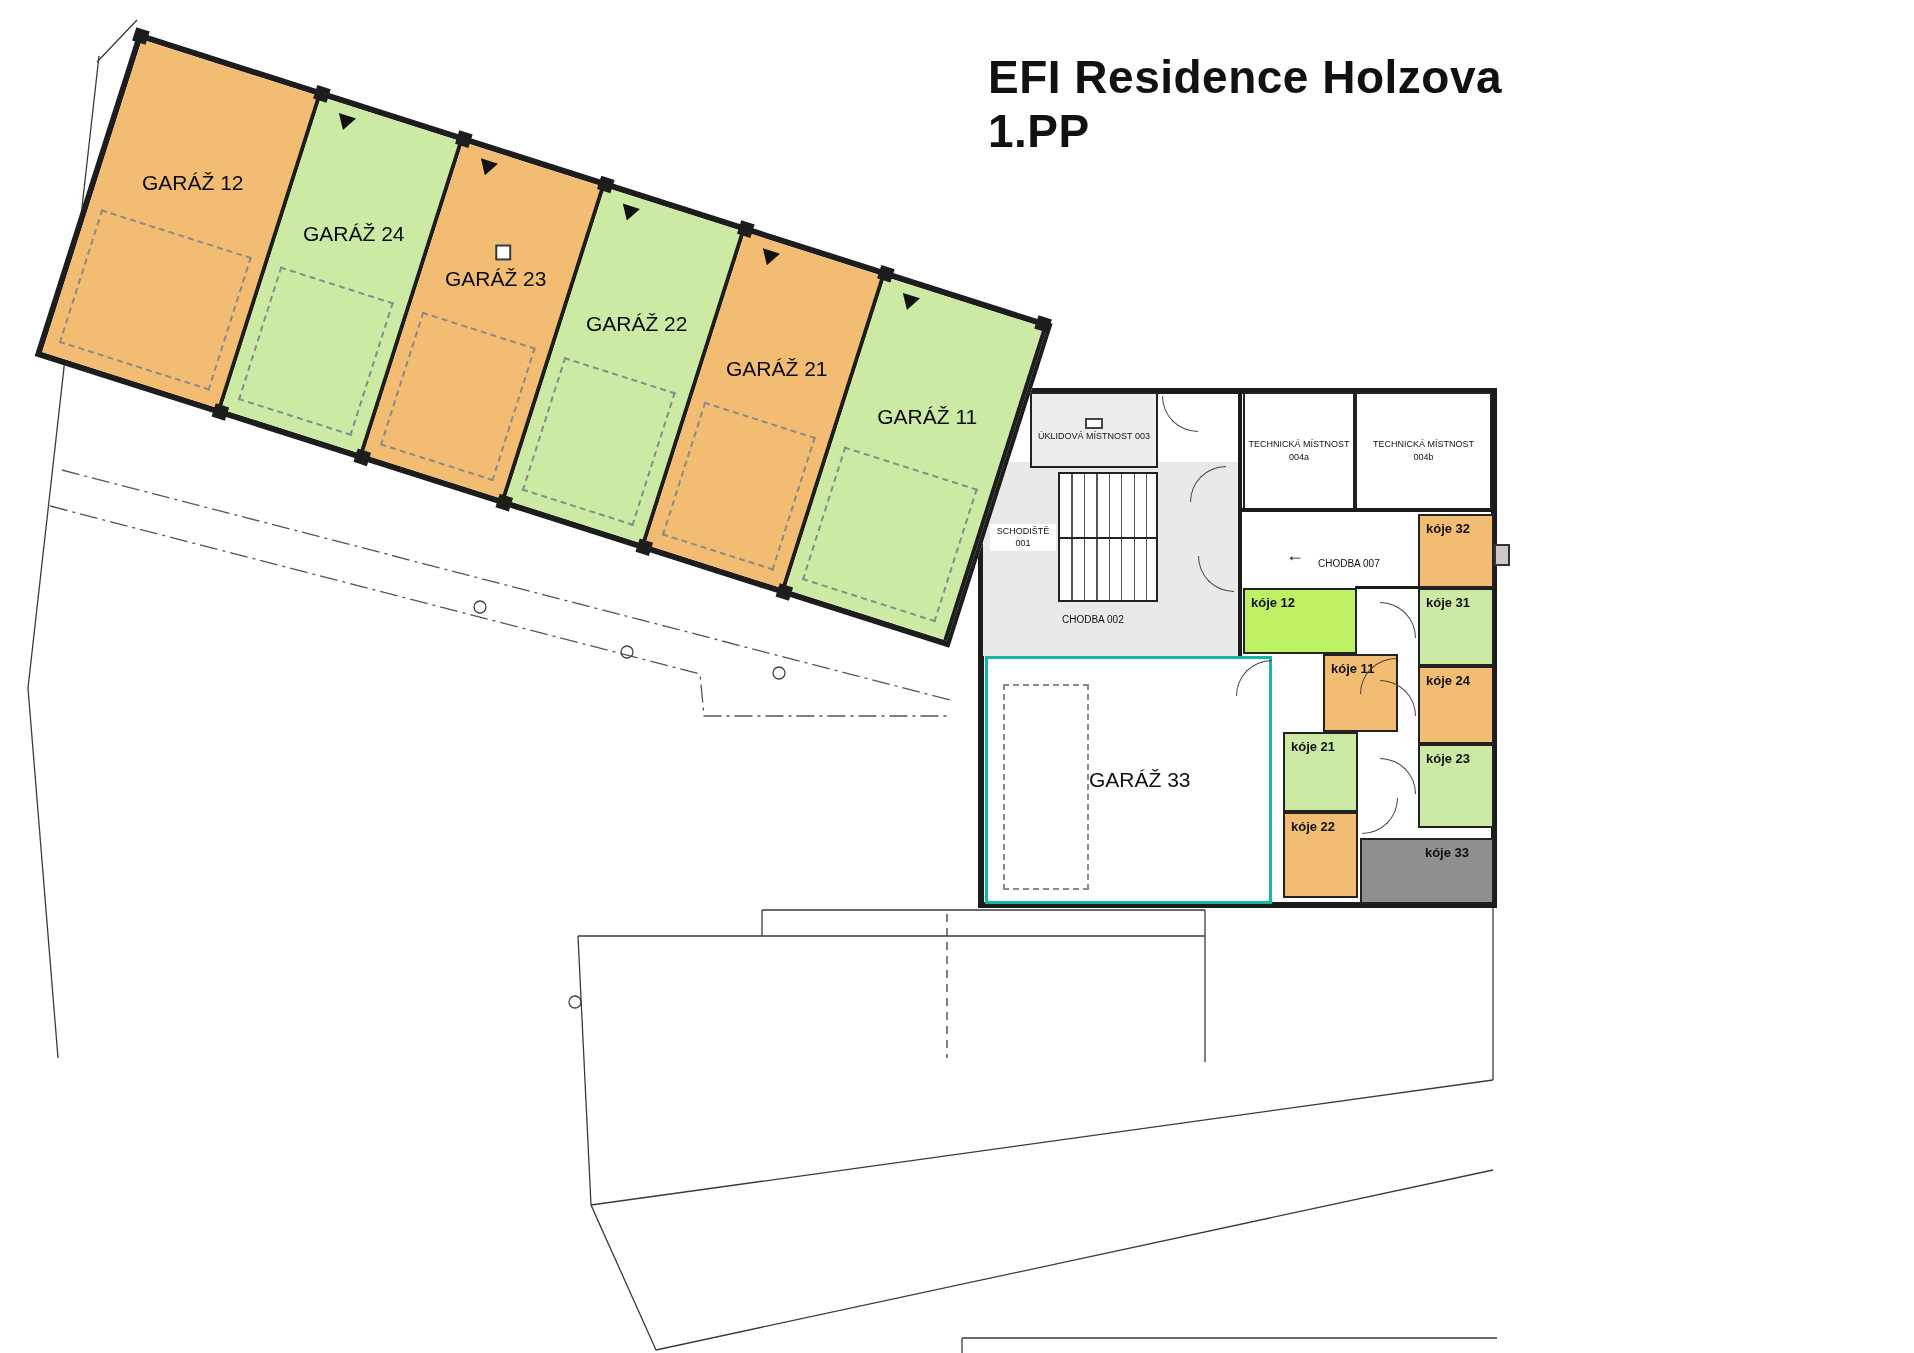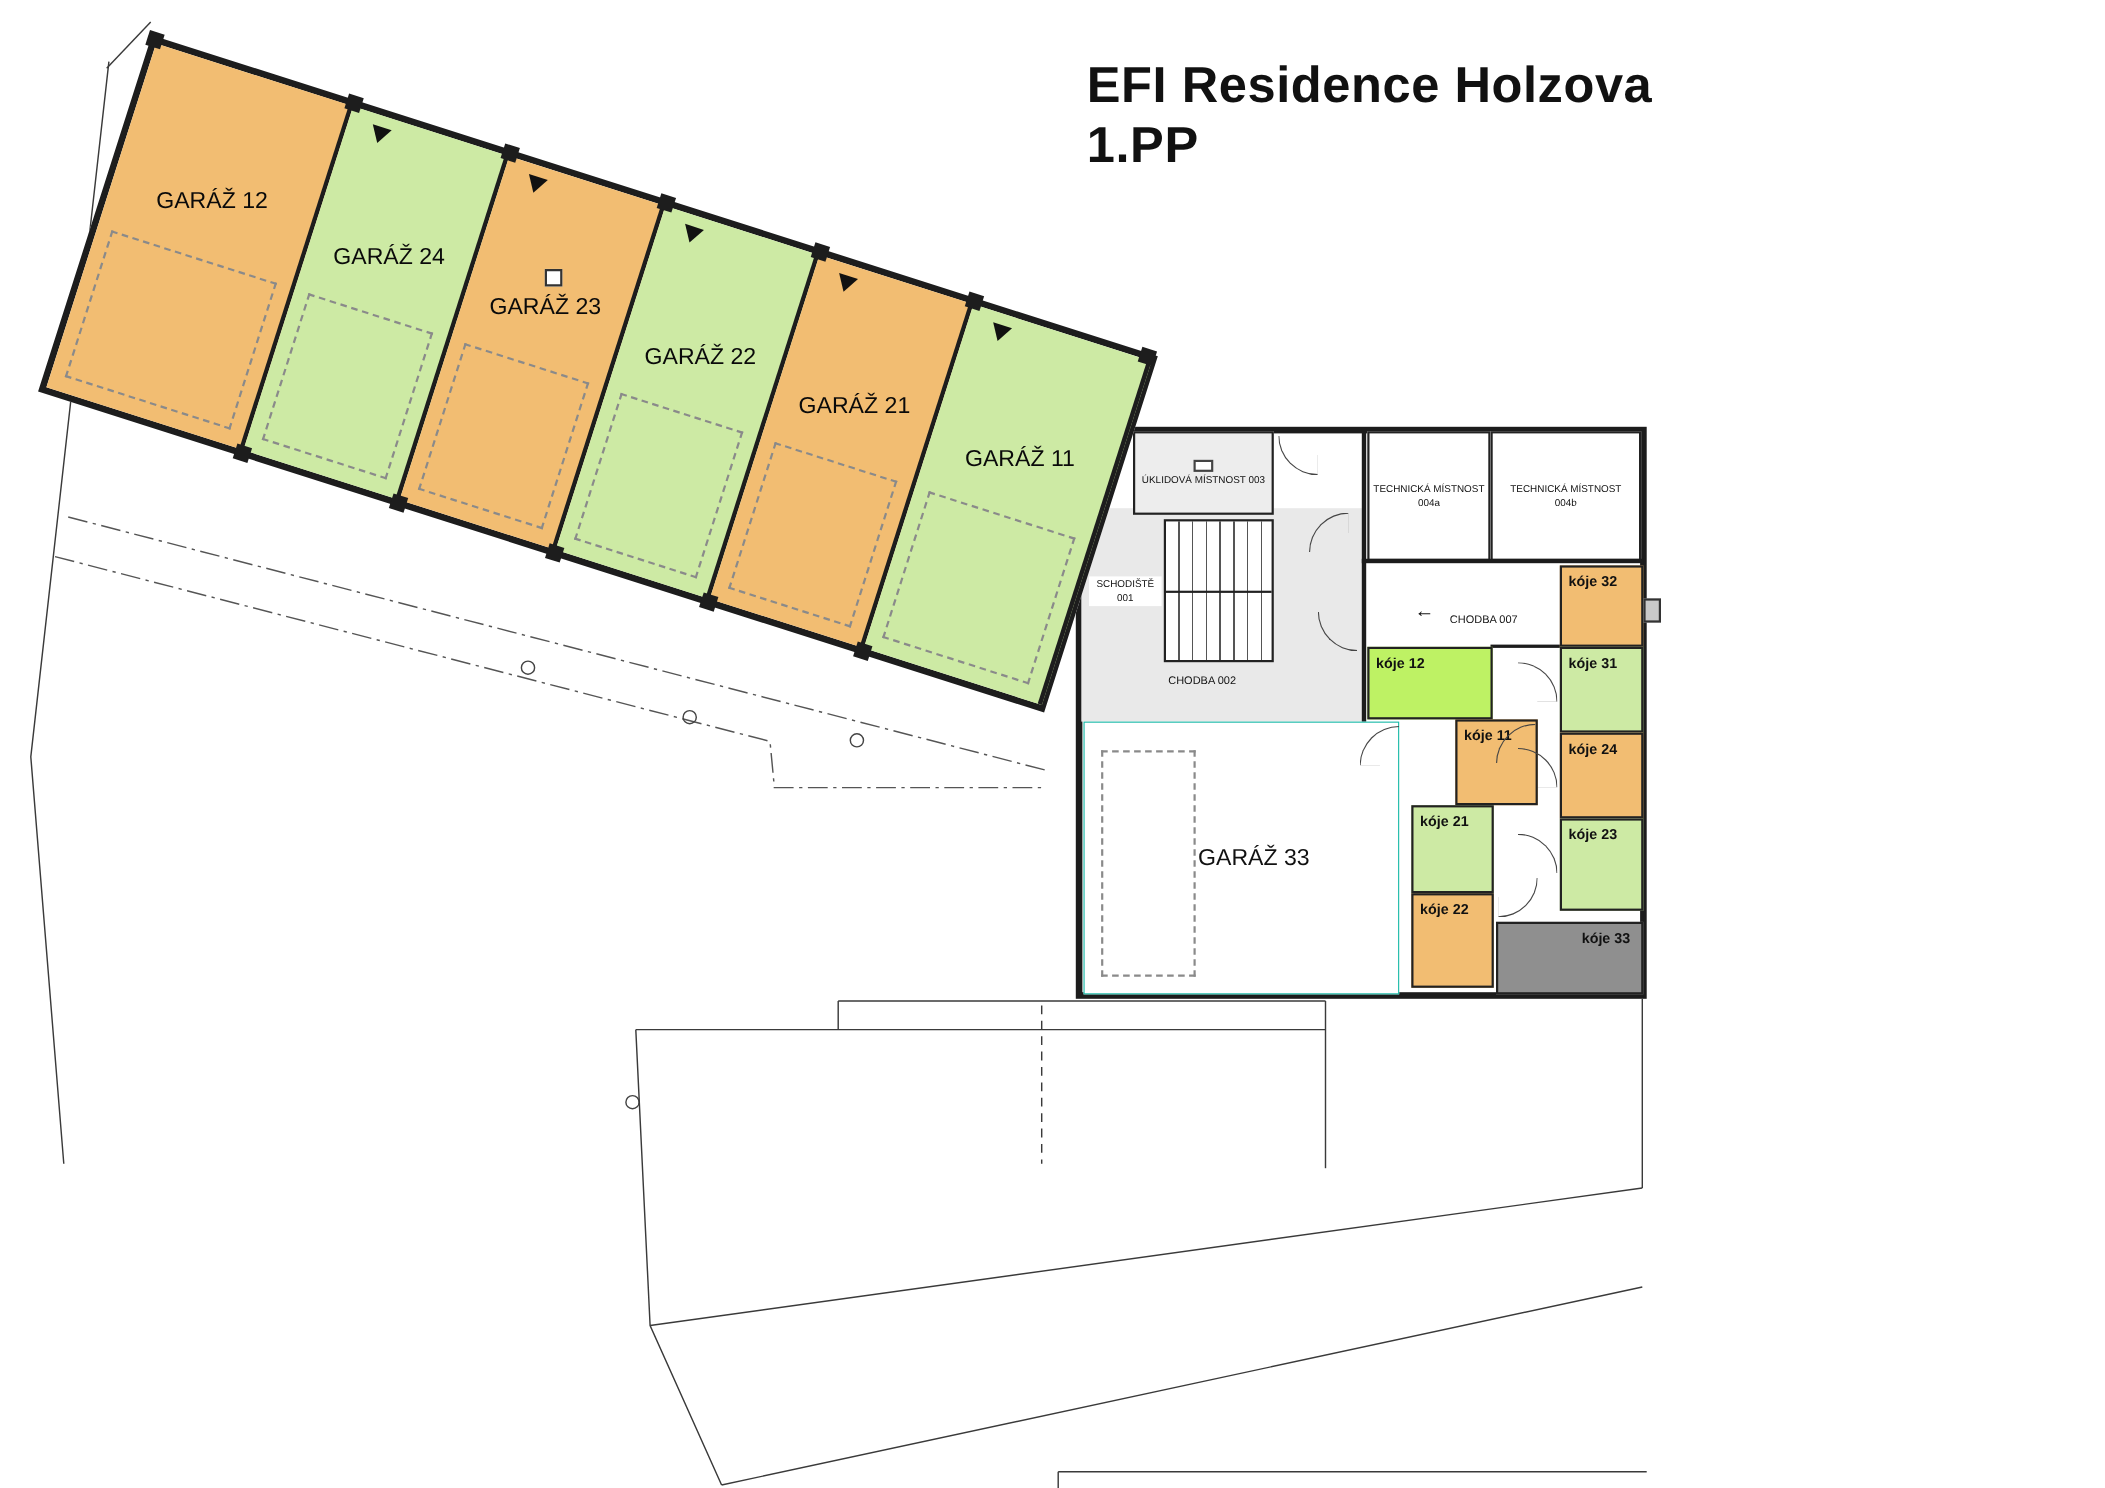--- a/index.html
+++ b/index.html
@@ -36,22 +36,22 @@
   .room{border:2px solid #222;background:#fff;display:flex;flex-direction:column;align-items:center;justify-content:center;gap:2px}
   .zone{background:#e9e9e9}
   .rlabel{font-size:9px;text-align:center;line-height:1.25}
   .freelabel{position:absolute;z-index:2;font-size:10px;white-space:nowrap}
   .schlabel{position:absolute;z-index:2;font-size:9px;text-align:center;background:#fff;padding:2px 3px;line-height:1.3}
   .stairs{position:absolute;z-index:2;border:2px solid #222;background:
           repeating-linear-gradient(90deg,#fff 0 11px,#555 11px 12.5px)}
   .stairs::after{content:"";position:absolute;left:0;right:0;top:50%;height:2px;background:#222}
   .koje{border:2px solid #222}
   .klabel{position:absolute;left:6px;top:5px;font-size:13px;font-weight:bold;white-space:nowrap}
-  .klabel.right{left:auto;right:10px}
-  .g33{position:absolute;z-index:2;border:1px solid #14b8a6;background:#fff}
+  .klabel.right{left:auto;right:23px}
+  .g33{position:absolute;z-index:2;border:3px solid #14b8a6;background:#fff}
   .g33label{position:absolute;left:54%;top:50%;transform:translate(-50%,-50%);font-size:21px;white-space:nowrap}
   .park33{position:absolute;left:15px;top:25px;width:86px;height:206px;border:2px dashed #8a8a8a}
   .wall{position:absolute;background:#1c1c1c;z-index:2}
   .arc{position:absolute;width:36px;height:36px;border-left:1.5px solid #444;border-bottom:1.5px solid #444;
        border-radius:0 0 0 100%;z-index:2}
   .sink{width:18px;height:11px;border:2px solid #444;background:#fff}
   .stub{position:absolute;z-index:2;background:#c9c9c9;border:2px solid #333}
   .dirarrow{position:absolute;z-index:3;font-size:18px;line-height:1}
 </style>
 </head>

